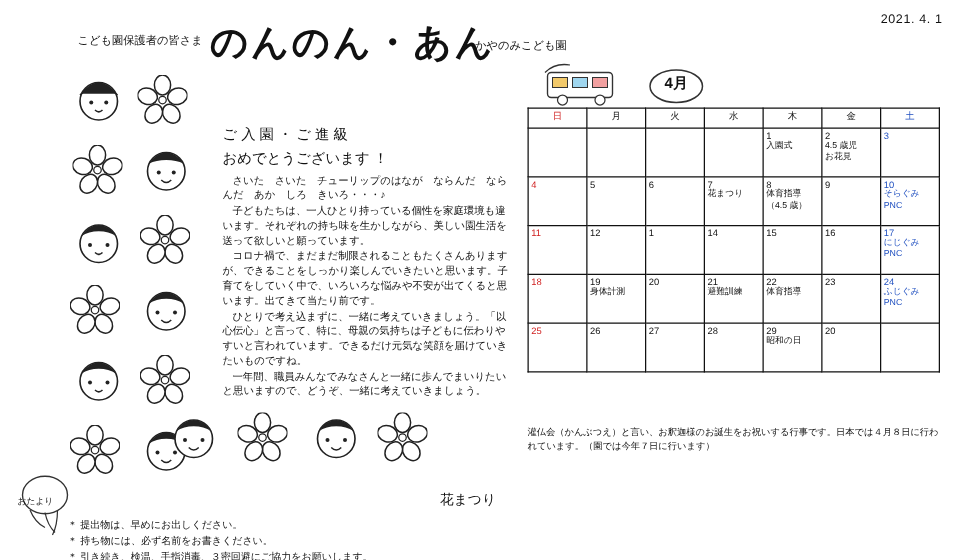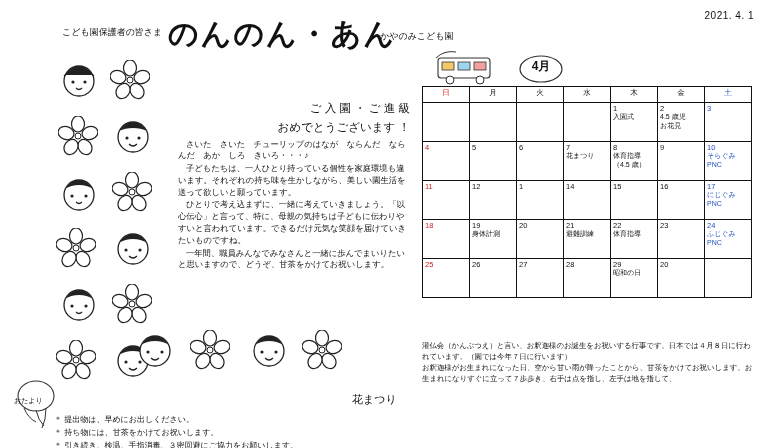--- a/index.html
+++ b/index.html
@@ -37,21 +37,21 @@
   .left-art{position:absolute;left:52px;top:52px;width:116px;height:360px;}
   .face{position:absolute;width:46px;height:46px;}
   .flower{position:absolute;width:40px;height:40px;}
 
   
   .msg{
     position:absolute;left:178px;top:100px;width:232px;
     font-size:8.3px;line-height:1.42;color:#111;text-align:left;
   }
   .msg .big{
-    display:block;text-align:right;font-size:11.5px;line-height:1.5;
+    display:block;text-align:left;font-size:11.5px;line-height:1.5;
     margin-bottom:2px;font-weight:normal;
   }
   .msg p{margin:0 0 1px 0;}
   .msg .ind{text-indent:8px;}
   .hana{
     position:absolute;left:352px;top:392px;font-size:11px;
   }
 
   
   .notes{
@@ -291,38 +291,39 @@
         <circle cx="30" cy="26" r="1.6" fill="#222"></circle>
         <path d="M19 32 q4 4 8 0" fill="none" stroke="#222" stroke-width="1.2"></path>
       </svg>
   </div>
 
   <div class="msg">
     <span class="big">ご 入 園 ・ ご 進 級</span>
     <span class="big">おめでとうございます ！</span>
     <p class="ind">さいた　さいた　チューリップのはなが　ならんだ　ならんだ　あか　しろ　きいろ・・・♪</p>
     <p class="ind">子どもたちは、一人ひとり持っている個性を家庭環境も違います。それぞれの持ち味を生かしながら、美しい園生活を送って欲しいと願っています。</p>
+    <p class="ind">コロナ禍で、まだまだ制限されることもたくさんありますが、できることをしっかり楽しんでいきたいと思います。子育てをしていく中で、いろいろな悩みや不安が出てくると思います。出てきて当たり前です。</p>
     <p class="ind">ひとりで考え込まずに、一緒に考えていきましょう。「以心伝心」と言って、特に、母親の気持ちは子どもに伝わりやすいと言われています。できるだけ元気な笑顔を届けていきたいものですね。</p>
-    <p class="ind">一年間、職員みんなでみなさんと一緒に歩んでまいりたいと思いますので、どうぞ、甘茶をかけてお祝いします。</p>
+    <p class="ind">一年間、職員みんなでみなさんと一緒に歩んでまいりたいと思いますので、どうぞ、一緒に考えていきましょう。</p>
   </div>
   <div class="hana">花まつり</div>
 
   <div class="stamp">
     <svg viewBox="0 0 52 58" width="52" height="58">
       <ellipse cx="26" cy="22" rx="18" ry="15" fill="#fff" stroke="#333" stroke-width="1.1"></ellipse>
       <path d="M14 34 q4 10 12 14" fill="none" stroke="#333" stroke-width="1"></path>
       <path d="M26 36 q2 10 8 16" fill="none" stroke="#333" stroke-width="1"></path>
       <path d="M36 34 q0 12 -4 20" fill="none" stroke="#333" stroke-width="1"></path>
     </svg>
     <div class="stxt">おたより</div>
   </div>
 
   <div class="notes">
     <div>＊ 提出物は、早めにお出しください。</div>
-    <div>＊ 持ち物には、甘茶をかけてお祝いします。</div>
+    <div>＊ 持ち物には、必ず名前をお書きください。</div>
     <div>＊ 引き続き、検温、手指消毒、３密回避にご協力をお願いします。</div>
   </div>
 
   <div class="bus-art">
     <svg viewBox="0 0 78 40" width="78" height="40">
       <rect x="10" y="10" width="52" height="20" rx="3" fill="#fff" stroke="#333" stroke-width="1.1"></rect>
       <rect x="14" y="14" width="12" height="8" fill="#f2c96a" stroke="#333" stroke-width=".8"></rect>
       <rect x="30" y="14" width="12" height="8" fill="#9fd6ef" stroke="#333" stroke-width=".8"></rect>
       <rect x="46" y="14" width="12" height="8" fill="#f2a0a0" stroke="#333" stroke-width=".8"></rect>
       <circle cx="22" cy="32" r="4" fill="#fff" stroke="#333" stroke-width="1"></circle>
@@ -481,16 +482,15 @@
             <td>
               <span class="dnum sat"></span>
             </td>
           </tr>
         </tbody>
     </table>
   </div>
 
   <div class="btxt">
     <p>灌仏会（かんぶつえ）と言い、お釈迦様のお誕生をお祝いする行事です。日本では４月８日に行われています。（園では今年７日に行います）</p>
-    <p>お釈迦様がお生まれになった日、空から甘い雨が降ったことから、甘茶をかけてお祝いします。お生まれになりすぐに立って７歩歩き、右手は点を指し、左手は地を指して、</p>
   </div>
 
 </div>
 
 </body></html>

